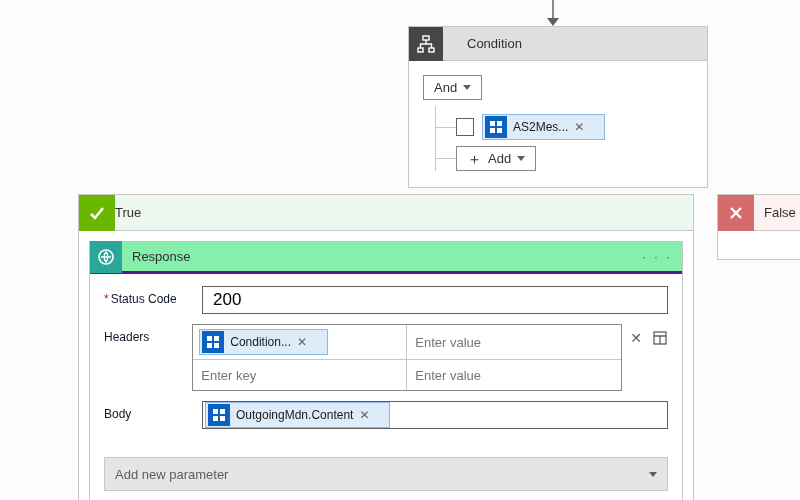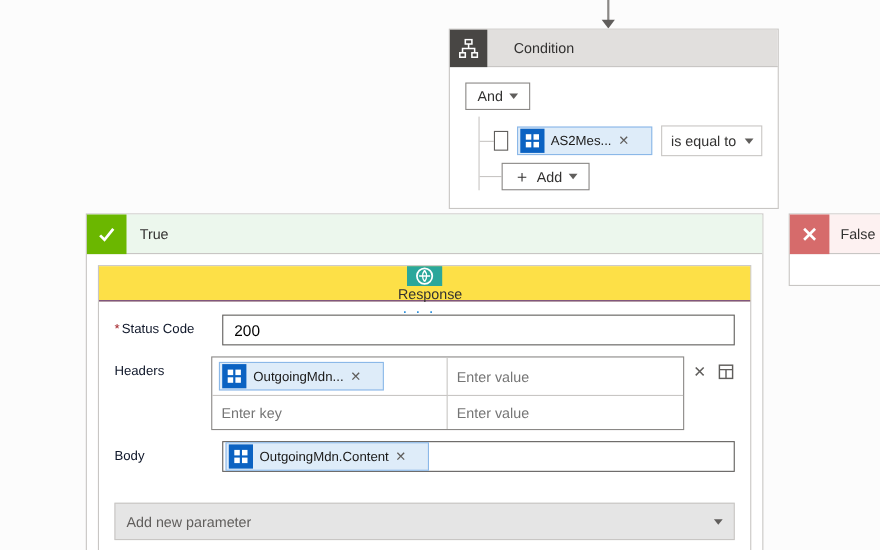--- a/index.html
+++ b/index.html
@@ -27,34 +27,34 @@
   .token .tclose { margin-left:6px; color:#605e5c; cursor:pointer; font-size:12px; }
   .op-select { border:1px solid #c8c6c4; height:28px; display:flex; align-items:center; padding:0 20px 0 8px; margin-left:8px; position:relative; min-width:92px; background:#fff;}
   .op-select::after { content:""; position:absolute; right:7px; top:11px; border-left:4px solid transparent; border-right:4px solid transparent; border-top:5px solid #605e5c;}
   .add-btn { border:1px solid #8a8886; background:#fff; padding:4px 10px; display:inline-flex; align-items:center; gap:6px; margin-top:10px;}
   .plus { font-size:15px; line-height:1; }
 
   
   .true-card { position:absolute; left:78px; top:194px; width:616px; border:1px solid #c8c6c4; background:#fff; }
   .true-hdr { height:36px; background:#ecf7ed; border-bottom:1px solid #c8c6c4; display:flex; align-items:center;}
   .true-chk { width:36px; height:36px; background:#6bb700; display:flex; align-items:center; justify-content:center; }
-  .true-txt { padding-left:12px; color:#323130; }
+  .true-txt { color:#323130; }
 
   .response { margin:10px 10px 0 10px; border:1px solid #c8c6c4; background:#fff; }
-  .resp-hdr { height:32px; display:flex; align-items:center; background:#fde047; border-bottom:1px solid #4c1d95;flex-direction:column;}
+  .resp-hdr { height:32px; display:flex; align-items:center; background:#86efac; border-bottom:3px solid #4c1d95;}
   .resp-icon { width:32px; height:32px; background:#2aa79b; display:flex; align-items:center; justify-content:center;}
   .resp-title { padding-left:10px; flex:1; }
   .dots { padding-right:10px; color:#0078d4; letter-spacing:2px; cursor:pointer;}
   .resp-body { padding:12px 14px 10px 14px; }
   .row { display:flex; align-items:flex-start; margin-bottom:10px; }
   .lbl { width:98px; padding-top:6px; font-size:12px; color:#0f172a; }
   .req::before { content:"*"; color:#a4262c; margin-right:2px;}
   .field { flex:1; }
   .input { border:1px solid #605e5c; height:28px; padding:0 8px; width:100%; background:#fff; display:flex; align-items:center; }
-  .input input { border:none; outline:none; width:100%; font-size:14px; font-family:inherit; }
+  .input input { border:none; outline:none; width:100%; font-size:17px; font-family:inherit; }
 
   .hgrid { display:grid; grid-template-columns: 1fr 1fr; border:1px solid #8a8886; width:430px;}
   .hgrid .cell { border-right:1px solid #c8c6c4; border-bottom:1px solid #c8c6c4; padding:4px 6px; min-height:30px; display:flex; align-items:center;}
   .hgrid .cell:nth-child(2n){ border-right:none;}
   .hgrid .cell:nth-last-child(-n+2){ border-bottom:none;}
   .hgrid input { border:none; outline:none; width:100%; font-size:13px; color:#701a75;}
   .hdr-controls { display:inline-flex; align-items:flex-start; padding:6px 0 0 8px; gap:10px; color:#605e5c;}
   .x-ic, .mode-ic { cursor:pointer; font-size:14px;}
 
   .paramrow { margin:8px 14px 14px 14px; border:1px solid #c8c6c4; height:34px; display:flex; align-items:center; justify-content:space-between; padding:0 10px; color:#605e5c; background:#e5e5e5; cursor:pointer;}
@@ -105,23 +105,20 @@
                   <rect x="1" y="1" width="5" height="5"></rect>
                   <rect x="8" y="1" width="5" height="5"></rect>
                   <rect x="1" y="8" width="5" height="5"></rect>
                   <rect x="8" y="8" width="5" height="5"></rect>
                 </g>
               </svg>
           </span>
           <span class="tx">AS2Mes...</span>
           <span class="tclose">✕</span>
         </span>
-        <div class="op-select">
-          <span>is equal to</span>
-        </div>
       </div>
       <div class="tree-row" style="padding-top:6px;">
         <span class="tree-h"></span>
         <div class="add-btn" style="margin-top:0">
           <span class="plus">＋</span>
           <span>Add</span>
           <span class="chev"></span>
         </div>
       </div>
     </div>
@@ -169,21 +166,21 @@
                 <span class="ticon">
                   <svg width="14" height="14" viewBox="0 0 14 14">
                       <g fill="#fff">
                         <rect x="1" y="1" width="5" height="5"></rect>
                         <rect x="8" y="1" width="5" height="5"></rect>
                         <rect x="1" y="8" width="5" height="5"></rect>
                         <rect x="8" y="8" width="5" height="5"></rect>
                       </g>
                     </svg>
                 </span>
-                <span class="tx">OutgoingMdn...</span>
+                <span class="tx">Condition...</span>
                 <span class="tclose">✕</span>
               </span>
             </div>
             <div class="cell">
               <input placeholder="Enter value" style="">
             </div>
             <div class="cell">
               <input placeholder="Enter key" style="">
             </div>
             <div class="cell">

